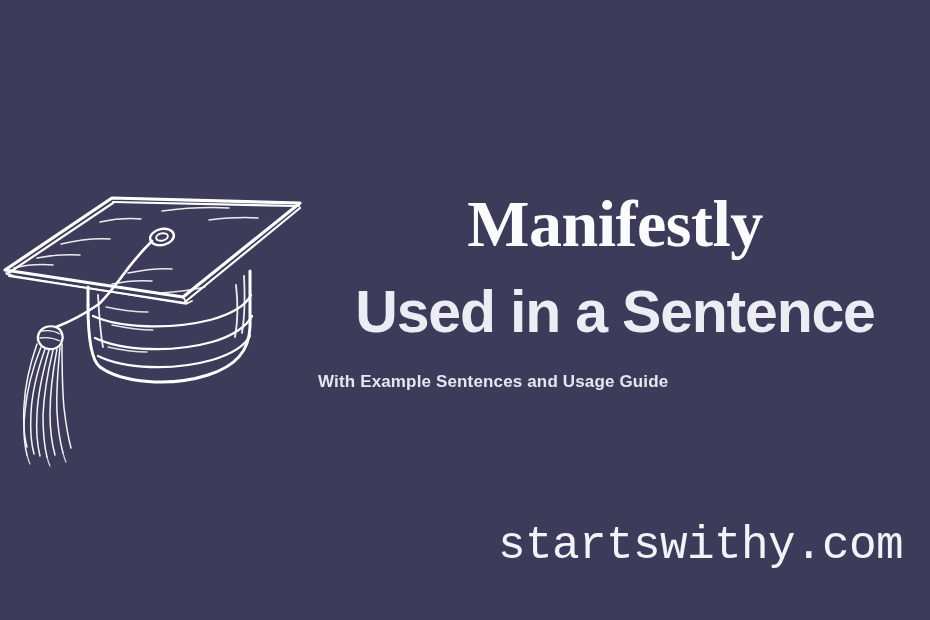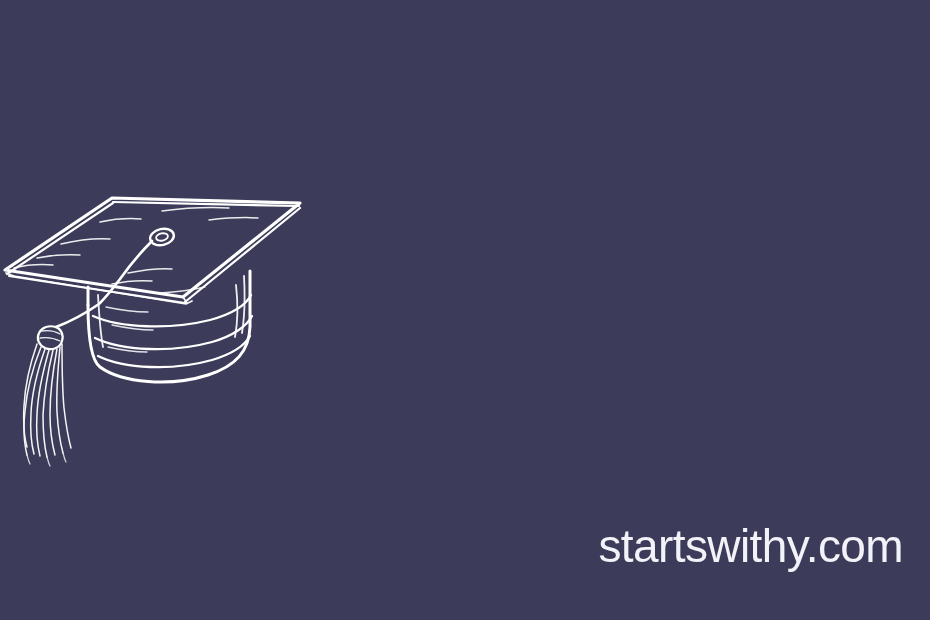--- a/index.html
+++ b/index.html
@@ -77,21 +77,21 @@
     margin: 28px 0 0 0;
     white-space: nowrap;
   }
 
   
   #brand {
     position: absolute;
     right: 27px;
     top: 521px;
     color: #f2f2f8;
-    font-family: Liberation Sans, sans-serif;
+    font-family: Liberation Mono, monospace;
     font-weight: 400;
     font-size: 46px;
     line-height: 1.1;
     letter-spacing: -0.6px;
     white-space: nowrap;
   }
 </style>
 </head>
 <body>
 
@@ -180,16 +180,21 @@
       </g>
 
       <g stroke-width="1.2" opacity="0.8">
         <path d="M27 280 C28 284 29 287 30 289"></path>
         <path d="M47 282 C48 286 49 289 50 291"></path>
         <path d="M63 278 C64 282 65 285 66 287"></path>
       </g>
     </svg>
   </div>
 
+  <div id="text-block">
+    <div id="headword">Manifestly</div>
+    <div id="headline">Used in a Sentence</div>
+    <div id="subtitle">With Example Sentences and Usage Guide</div>
+  </div>
 
   <div id="brand">startswithy.com</div>
 
 </div>
 
 </body></html>

